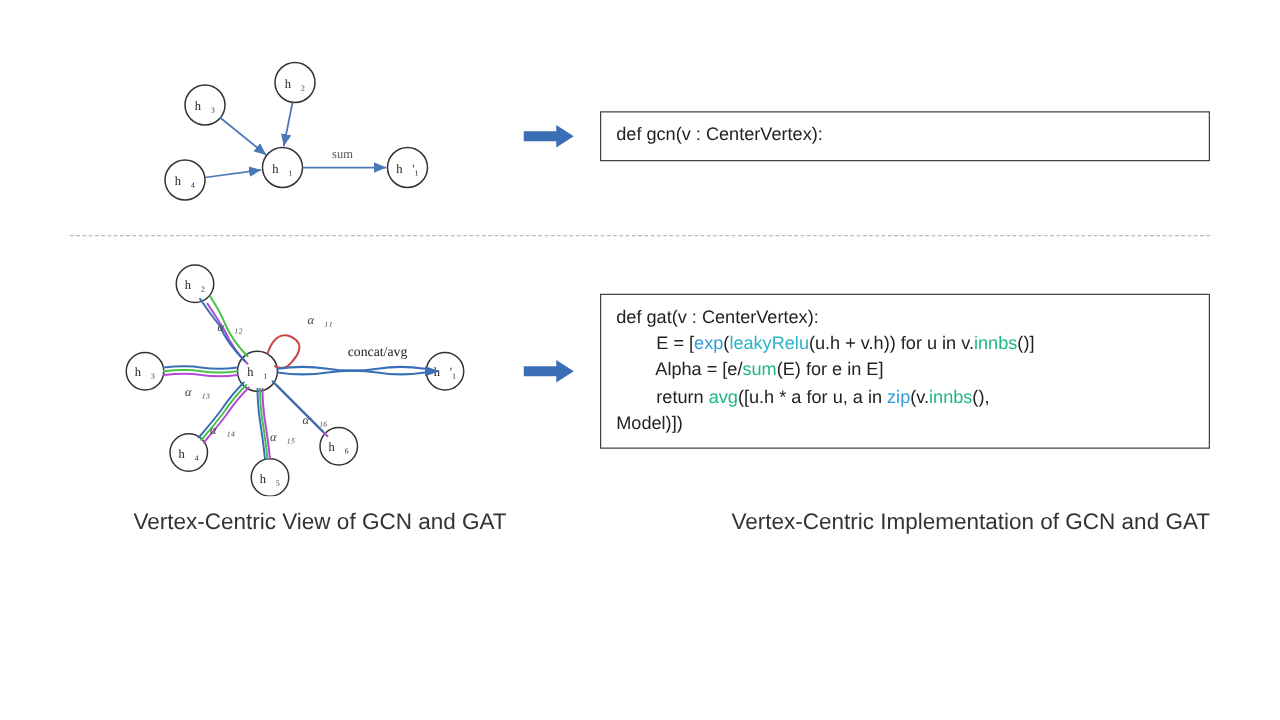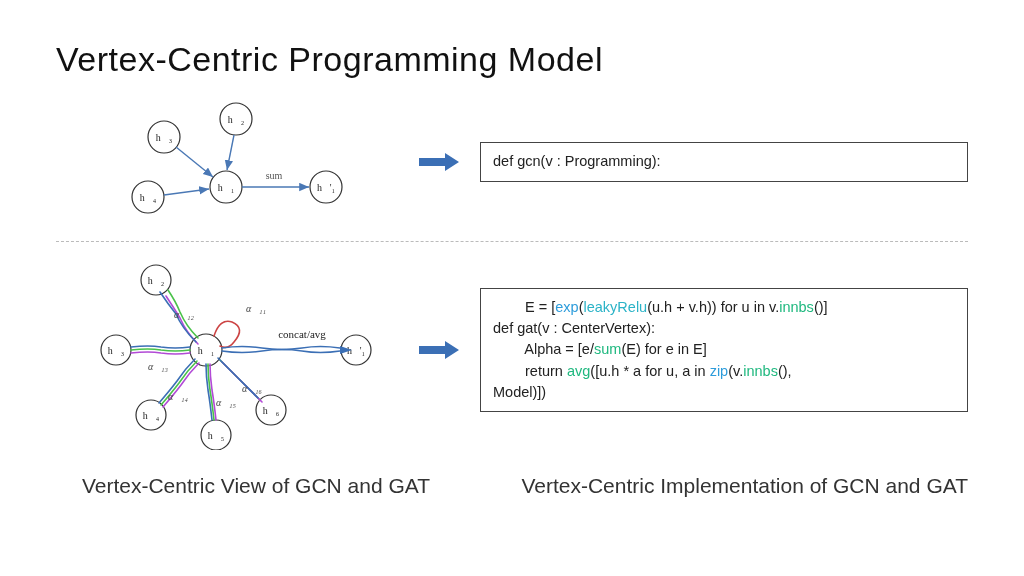--- a/index.html
+++ b/index.html
@@ -58,43 +58,42 @@
   .code-box .kw-blue  { color: #2d9cdb; }
   .code-box .kw-cyan  { color: #2bb3c7; }
   .indent { display:inline-block; width: 28px; }
   .divider {
     border: none;
     border-top: 1px dashed #bbb;
     margin: 14px 0 8px 0;
   }
   .captions {
     display:flex;
-    margin-top: 24px;
-    font-size: 21px;
+    margin-top: 10px;
+    font-size: 18px;
     color:#333;
   }
   .captions .cap-left { width: 400px; text-align:center; }
   .captions .cap-right { flex:1; text-align:right; }
   
   .gcn-svg text, .gat-svg text { font-family: "Times New Roman", serif; }
   .node { fill:#fff; stroke:#333; stroke-width:1.2; }
   .edge { stroke:#4a78b5; stroke-width:1.4; fill:none; marker-end:url(#ah); }
   .sumlab { font-size:10px; fill:#555; font-family: Arial,sans-serif;}
   .nodelab { font-size:10px; fill:#222; }
   
   .wavy { fill:none; stroke-width:1.6; stroke-linecap:round; }
   .alpha { font-size:10px; font-style:italic; fill:#444; font-family:"Times New Roman",serif;}
   .concat { font-size:11px; fill:#222; font-family:"Times New Roman",serif;}
   .ptr-arrow { display:inline-block; }
 </style>
 </head>
 <body>
 
 <div class="slide">
-  <h1 class="title">Vertex-Centric Programming Model</h1>
 
   <div class="row row1">
     <div class="diagram-col">
       <svg class="gcn-svg" width="300" height="130" viewBox="0 0 300 130">
         <defs>
           <marker id="ah" markerWidth="8" markerHeight="8" refX="7" refY="3" orient="auto">
             <path d="M0,0 L7,3 L0,6 Z" fill="#4a78b5"></path>
           </marker>
         </defs>
 
@@ -118,21 +117,21 @@
         <text class="sumlab" x="198" y="82" text-anchor="middle">sum</text>
       </svg>
     </div>
     <div class="arrow-col">
       <svg class="ptr-arrow" width="46" height="24">
         <polygon points="4,8 30,8 30,3 44,12 30,21 30,16 4,16" fill="#3b6fb5"></polygon>
       </svg>
     </div>
     <div class="code-col">
       <div class="code-box">
-        <div><span>def gcn(v : Programming):</span></div>
+        <div><span>def gcn(v : CenterVertex):</span></div>
       </div>
     </div>
   </div>
 
   <hr class="divider">
 
   <div class="row row2">
     <div class="diagram-col">
       <svg class="gat-svg" width="340" height="200" viewBox="0 0 340 200">
 
@@ -195,25 +194,25 @@
         </g>
       </svg>
     </div>
     <div class="arrow-col">
       <svg class="ptr-arrow" width="46" height="24">
         <polygon points="4,8 30,8 30,3 44,12 30,21 30,16 4,16" fill="#3b6fb5"></polygon>
       </svg>
     </div>
     <div class="code-col">
       <div class="code-box">
+        <div><span>def gat(v : CenterVertex):</span></div>
         <div>
           <span class="indent"></span>
           <span>E = [</span><span class="kw-blue">exp</span><span>(</span><span class="kw-cyan">leakyRelu</span><span>(u.h + v.h)) for u in v.</span><span class="kw-green">innbs</span><span>()]</span>
         </div>
-        <div><span>def gat(v : CenterVertex):</span></div>
         <div>
           <span class="indent"></span>
           <span>Alpha = [e/</span><span class="kw-green">sum</span><span>(E) for e in E]</span>
         </div>
         <div>
           <span class="indent"></span>
           <span>return </span><span class="kw-green">avg</span><span>([u.h * a for u, a in </span><span class="kw-blue">zip</span><span>(v.</span><span class="kw-green">innbs</span><span>(),</span>
         </div>
         <div><span>Model)])</span></div>
       </div>

